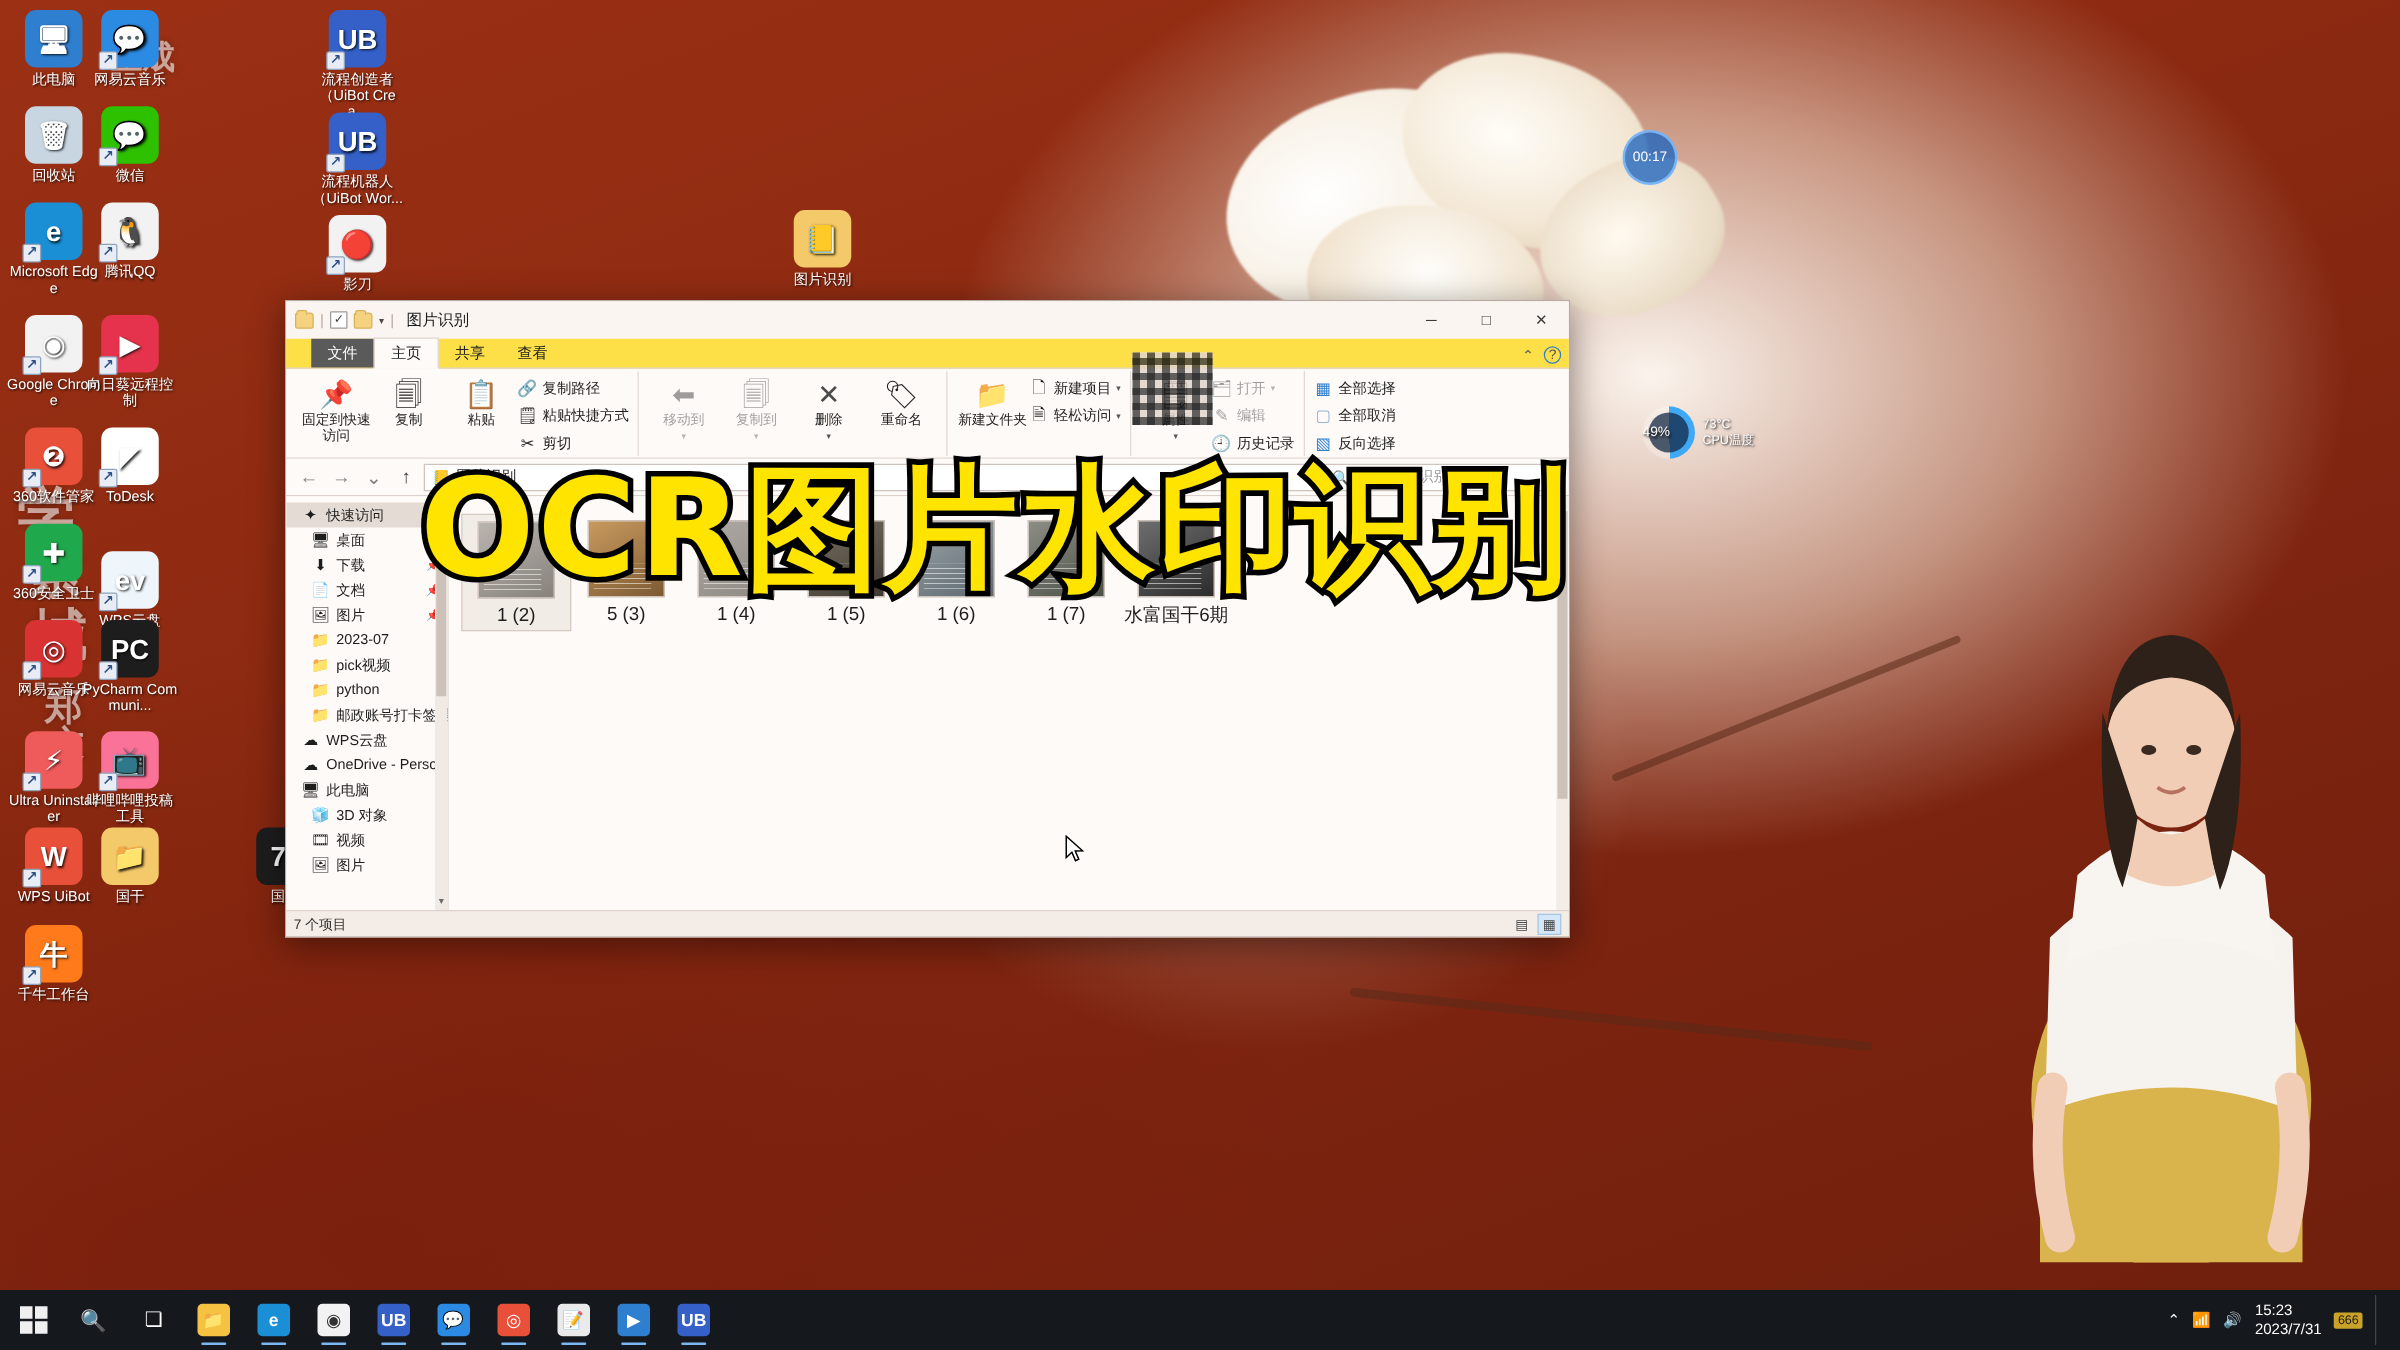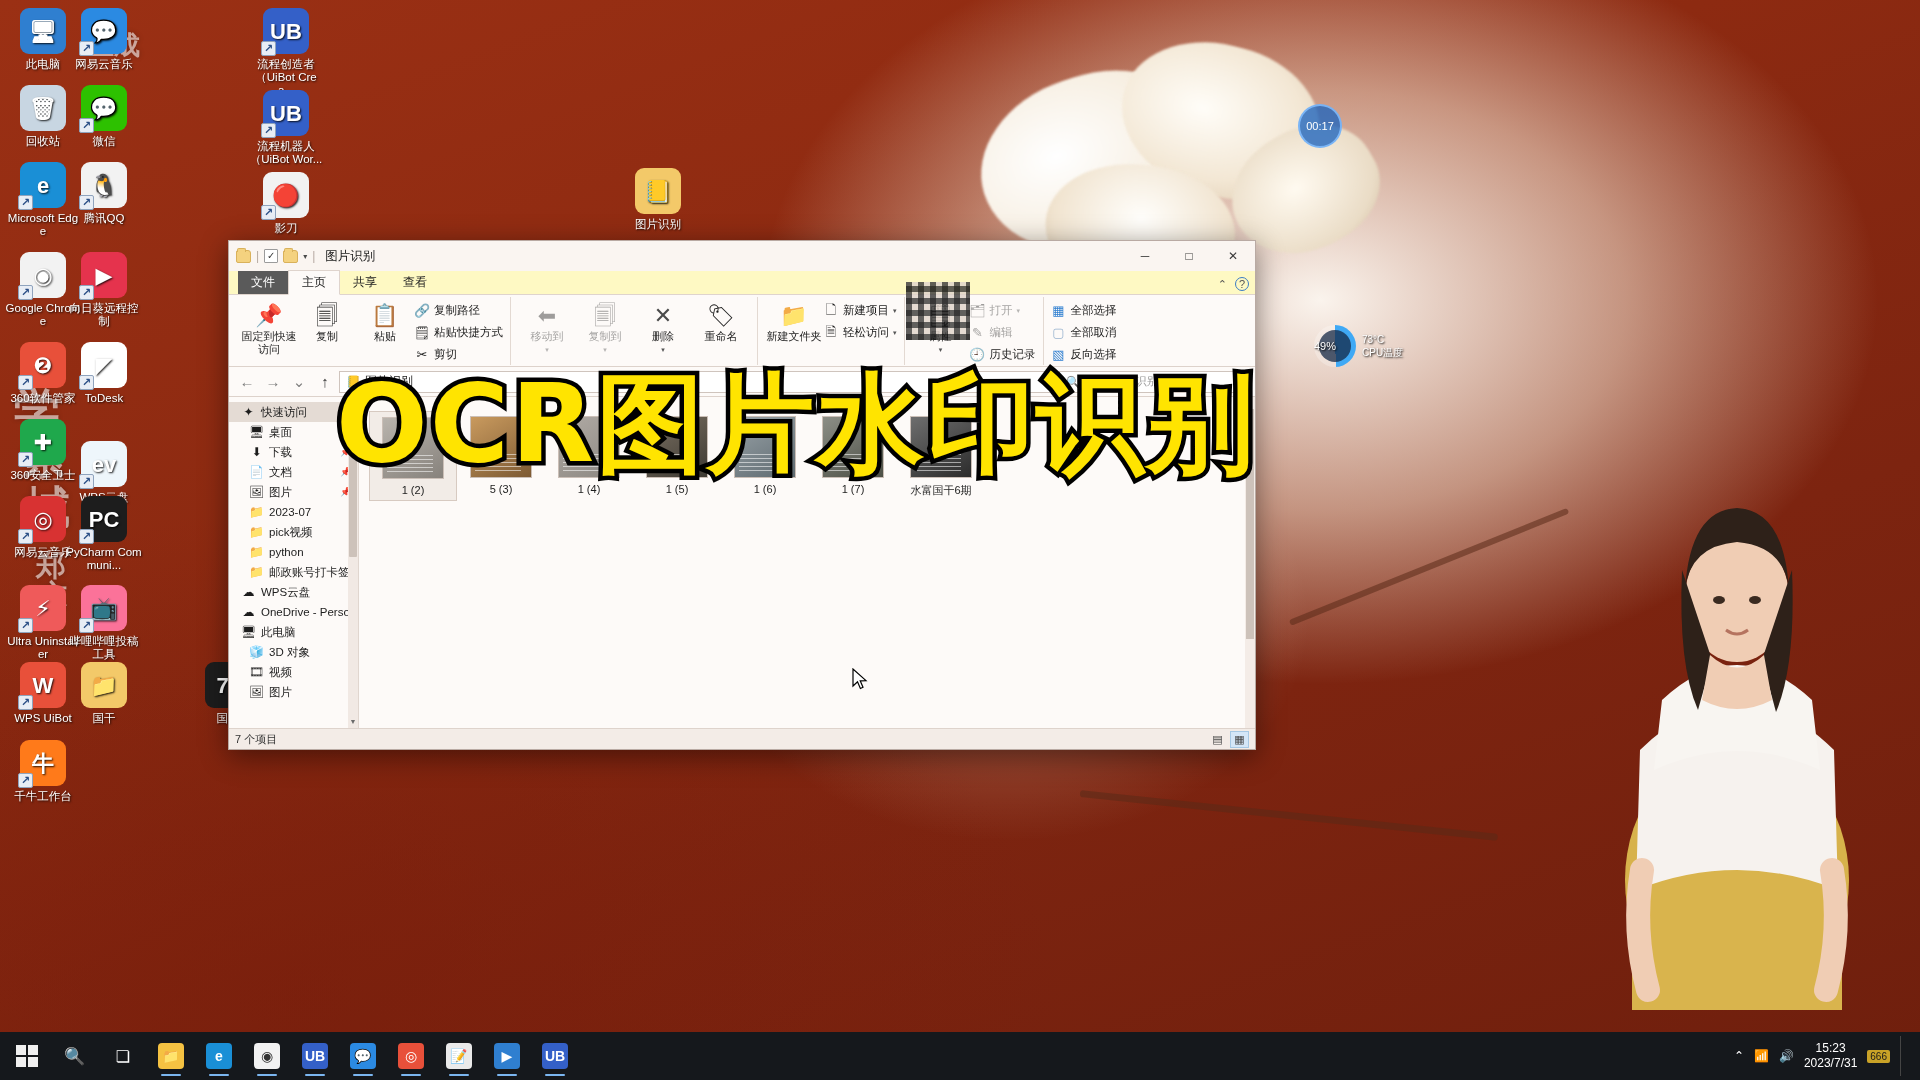--- a/index.html
+++ b/index.html
@@ -121,21 +121,21 @@
   .win-title { margin-left: 10px; font-size: 12.5px; color: #1b1b1b; }
   .win-buttons { position: absolute; right: 0; top: 0; display: flex; }
   .win-btn {
     width: 44px; height: 30px; display: flex; align-items: center; justify-content: center;
     font-size: 12px; color: #3a3a3a;
   }
 
   
   .ribbon-tabs {
     height: 24px; display: flex; align-items: flex-end;
-    background: #fef9c3; padding-left: 9px; flex: 0 0 24px;
+    background: #fde047; padding-left: 20px; flex: 0 0 24px;
     border-bottom: 1px solid #dfd4cd; position: relative;
   }
   .rtab {
     padding: 3px 13px 4px 13px; font-size: 12px; color: #222;
     line-height: 16px; cursor: default;
   }
   .rtab.file { background: #5a5a5a; color: #fff; }
   .rtab.active { background: #fdfaf8; border: 1px solid #dfd4cd; border-bottom-color: #fdfaf8; margin-bottom: -1px; }
   .ribbon-right { position: absolute; right: 6px; bottom: 3px; display: flex; gap: 8px; align-items: center; }
   .ribbon-right span { font-size: 11px; color: #555; }
@@ -205,21 +205,21 @@
   .tile {
     width: 88px; margin-right: 0px; margin-bottom: 10px;
     display: flex; flex-direction: column; align-items: center;
     font-size: 11.5px; color: #1d1d1d; padding: 5px 2px 3px 2px;
   }
   .tile.sel { background: #f2ece7; border: 1px solid #d7cac1; }
   .thumb-img {
     width: 62px; height: 62px; border: 1px solid #cbbfb7;
     background-size: cover; background-position: center; position: relative; overflow: hidden;
   }
-  .thumb-cap { margin-top: 5px; font-size: 11px; }
+  .thumb-cap { margin-top: 5px; font-size: 15px; }
 
   .fp-scroll { position: absolute; right: 0; top: 0; width: 10px; height: 100%; background: #f4ece7; }
   .fp-scroll .thumb2 { position: absolute; top: 12px; left: 1px; width: 8px; height: 230px; background: #cdc2ba; }
 
   
   .statusbar {
     flex: 0 0 21px; background: #f3ece7; border-top: 1px solid #ded3cc;
     display: flex; align-items: center; padding: 0 6px; font-size: 11px; color: #333;
     justify-content: space-between;
   }
@@ -266,21 +266,21 @@
     background: #15181c; display: flex; align-items: center;
     padding: 0 4px; gap: 2px; color: #fff;
   }
   .tb-item {
     width: 46px; height: 44px; display: flex; align-items: center; justify-content: center;
     border-radius: 3px; position: relative;
   }
   .tb-icon { width: 26px; height: 26px; border-radius: 4px; display:flex; align-items:center; justify-content:center; font-size: 14px; font-weight: bold; color:#fff;}
   .tb-open::after { content:""; position: absolute; bottom: 2px; left: 13px; width: 20px; height: 2px; background: #7bb6f0; border-radius:1px; }
   #tb-right { margin-left: auto; display: flex; align-items: center; gap: 10px; padding-right: 10px; font-size: 12px; }
-  .tb-clock { text-align: center; line-height: 15px; font-size: 12px; }
+  .tb-clock { text-align: left; line-height: 15px; font-size: 12px; }
   .tray-badge { background: #c9a227; color:#1a1a1a; font-size:10px; padding:1px 3px; border-radius:2px; }
 
   .start-logo { width: 22px; height: 22px; display:grid; grid-template-columns: 1fr 1fr; grid-template-rows: 1fr 1fr; gap:2px; }
   .start-logo i { background: #f0f0f0; display:block; }
 </style>
 </head>
 <body>
 
 <div id="desktop">
 

